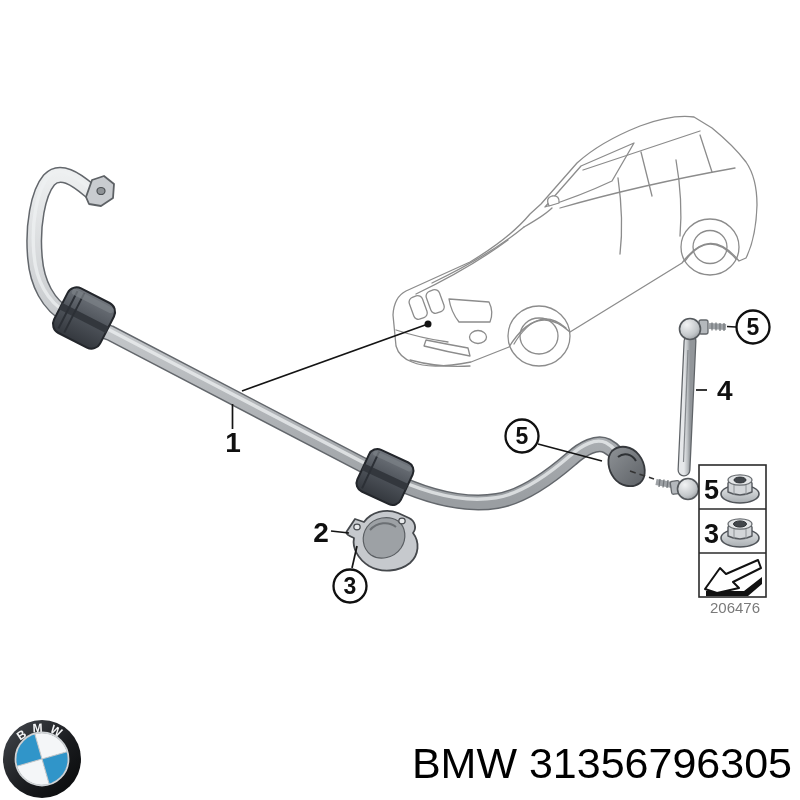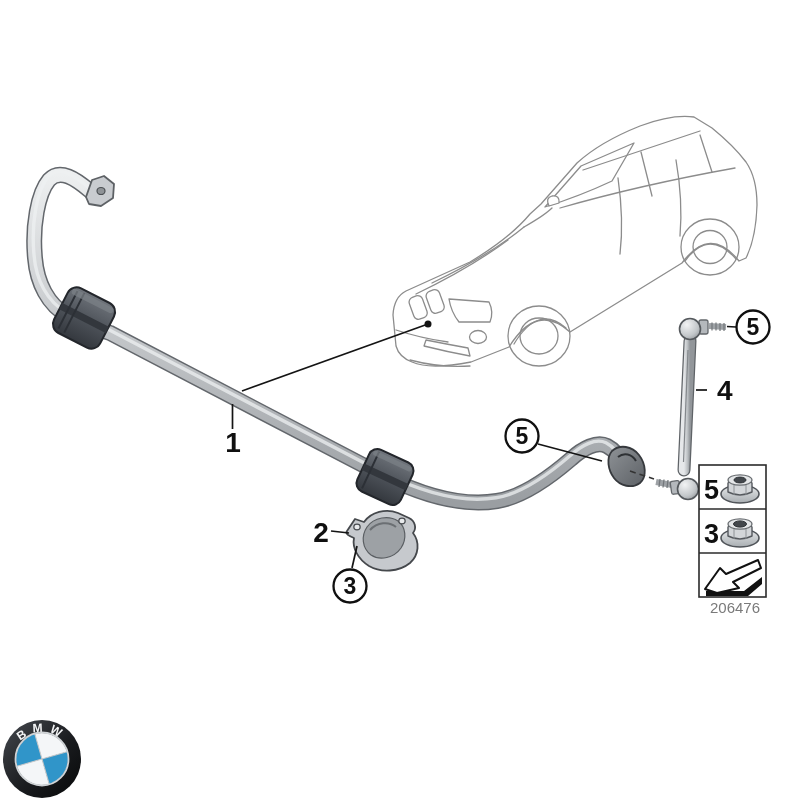--- a/index.html
+++ b/index.html
@@ -253,13 +253,14 @@
       <path d="M 40 40 L 40 66 A 26 26 0 0 0 66 40 Z" fill="#3095c9"></path>
       <line x1="14" y1="40" x2="66" y2="40" stroke="#c7cbce" stroke-width="1"></line>
       <line x1="40" y1="14" x2="40" y2="66" stroke="#c7cbce" stroke-width="1"></line>
     </g>
     <circle cx="40" cy="40" r="26.5" fill="none" stroke="#cfd3d6" stroke-width="1.8"></circle>
     <text class="roundel-letters" font-size="12">
       <textPath href="#logoArc" startOffset="50%" text-anchor="middle">BMW</textPath>
     </text>
   </svg>
 
+  <div class="footer-part">BMW 31356796305</div>
 </div>
 
 </body></html>

